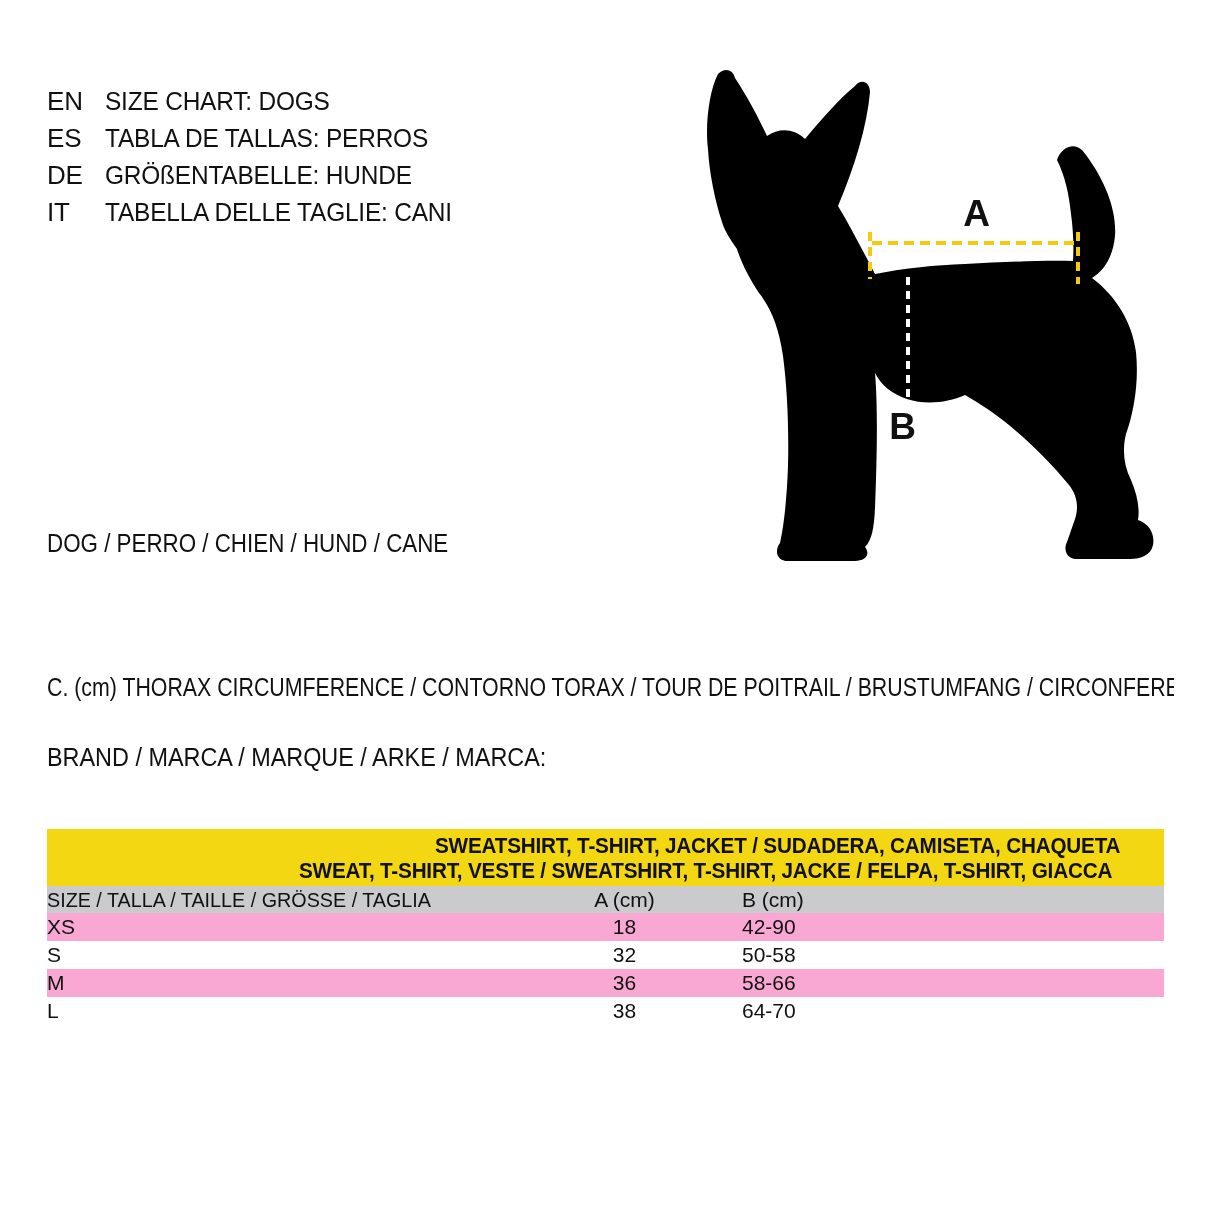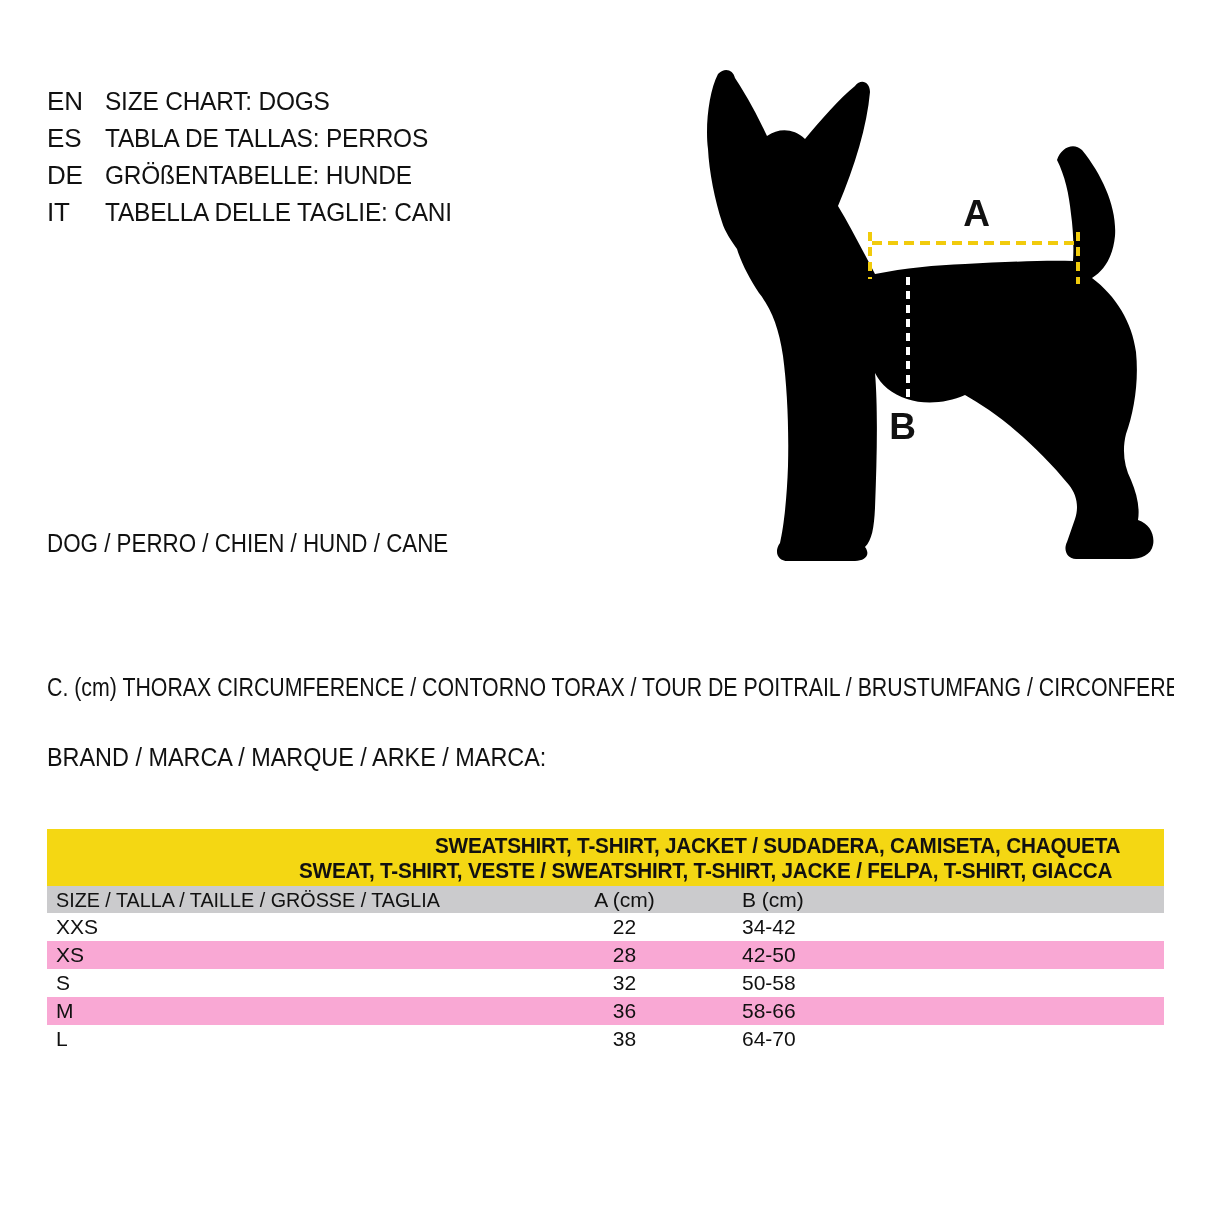--- a/index.html
+++ b/index.html
@@ -28,21 +28,21 @@
   .legend-line{left:47px;height:28px;font-size:26px;display:flex;align-items:center;}
   .brand-line{left:47px;top:701px;height:28px;font-size:26px;display:flex;align-items:flex-end;}
 
   
   .size-table{left:47px;top:785px;width:1117px;}
   .tbl-head{background:#F4D713;padding:4px 0 3px 9px;text-align:right;}
   .tbl-head-line{font-size:22px;font-weight:700;line-height:25px;letter-spacing:-.2px;}
   .tbl-cols{background:#CBCBCD;height:27px;display:flex;align-items:center;font-size:21px;}
   .tbl-row{height:28px;display:flex;align-items:center;font-size:21px;}
   .tbl-row.alt{background:#f9a8d4;}
-  .cell-size{width:460px;flex:0 0 460px;padding-left:9px;box-sizing:border-box;}
+  .cell-size{width:460px;flex:0 0 460px;box-sizing:border-box;}
   .cell-a{width:235px;flex:0 0 235px;text-align:center;}
   .cell-b{width:145px;flex:0 0 145px;}
 </style>
 </head>
 <body>
 
 <div class="page">
 
   <div class="abs titles">
     <div class="title-row">
@@ -138,29 +138,24 @@
       </div>
     </div>
     <div class="tbl-cols">
       <div class="cell-size">
         <span class="t fit sx94">SIZE / TALLA / TAILLE / GRÖSSE / TAGLIA</span>
       </div>
       <div class="cell-a t">A (cm)</div>
       <div class="cell-b t">B (cm)</div>
     </div>
 
-    <div class="tbl-row">
-      <div class="cell-size t">XXS</div>
-      <div class="cell-a t">22</div>
-      <div class="cell-b t">34-42</div>
-    </div>
     <div class="tbl-row alt">
       <div class="cell-size t">XS</div>
-      <div class="cell-a t">28</div>
-      <div class="cell-b t">42-50</div>
+      <div class="cell-a t">18</div>
+      <div class="cell-b t">42-90</div>
     </div>
     <div class="tbl-row">
       <div class="cell-size t">S</div>
       <div class="cell-a t">32</div>
       <div class="cell-b t">50-58</div>
     </div>
     <div class="tbl-row alt">
       <div class="cell-size t">M</div>
       <div class="cell-a t">36</div>
       <div class="cell-b t">58-66</div>

